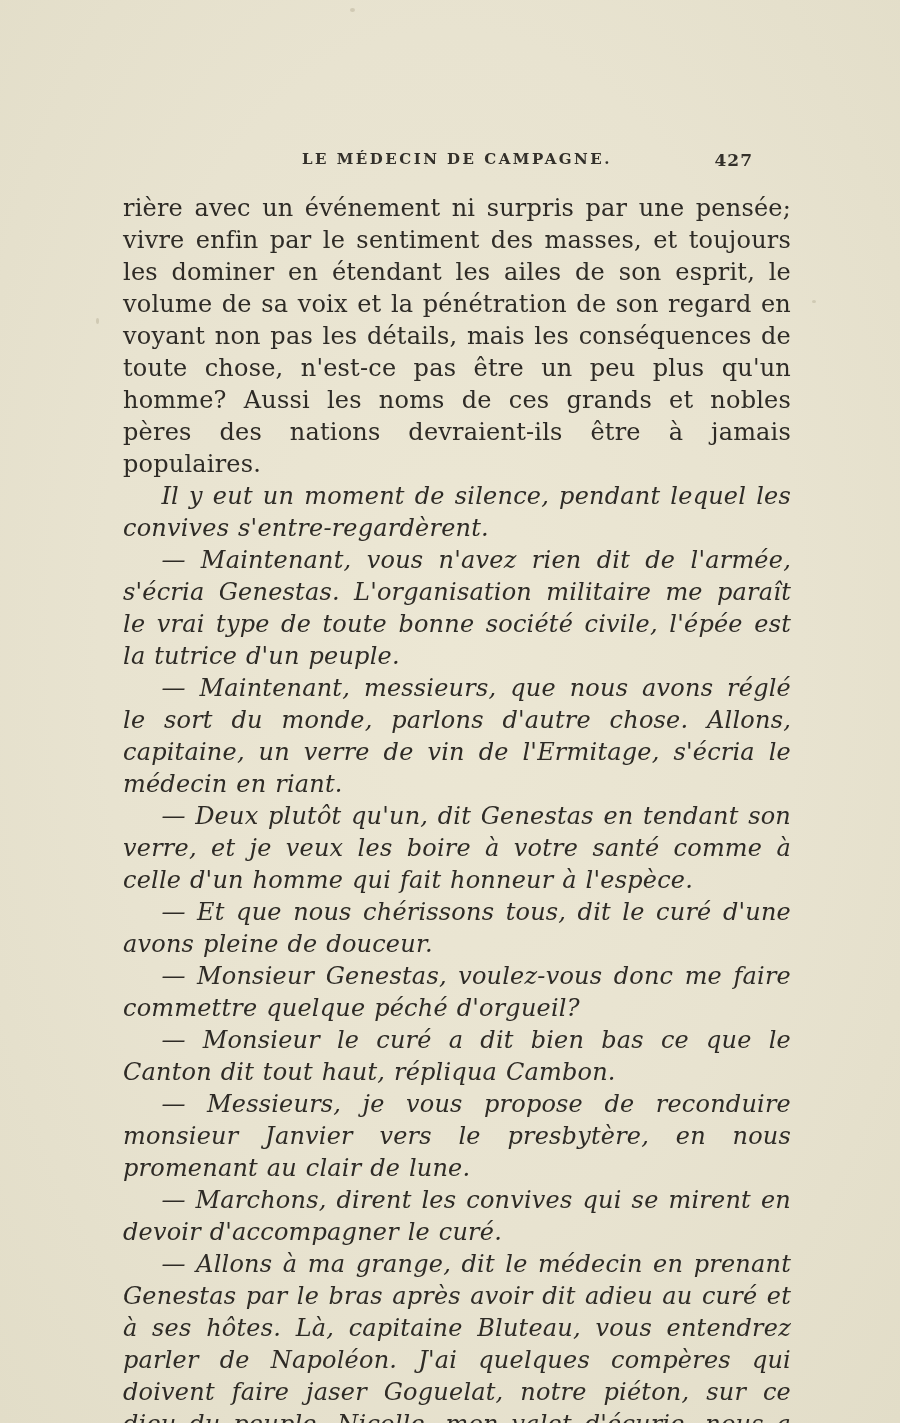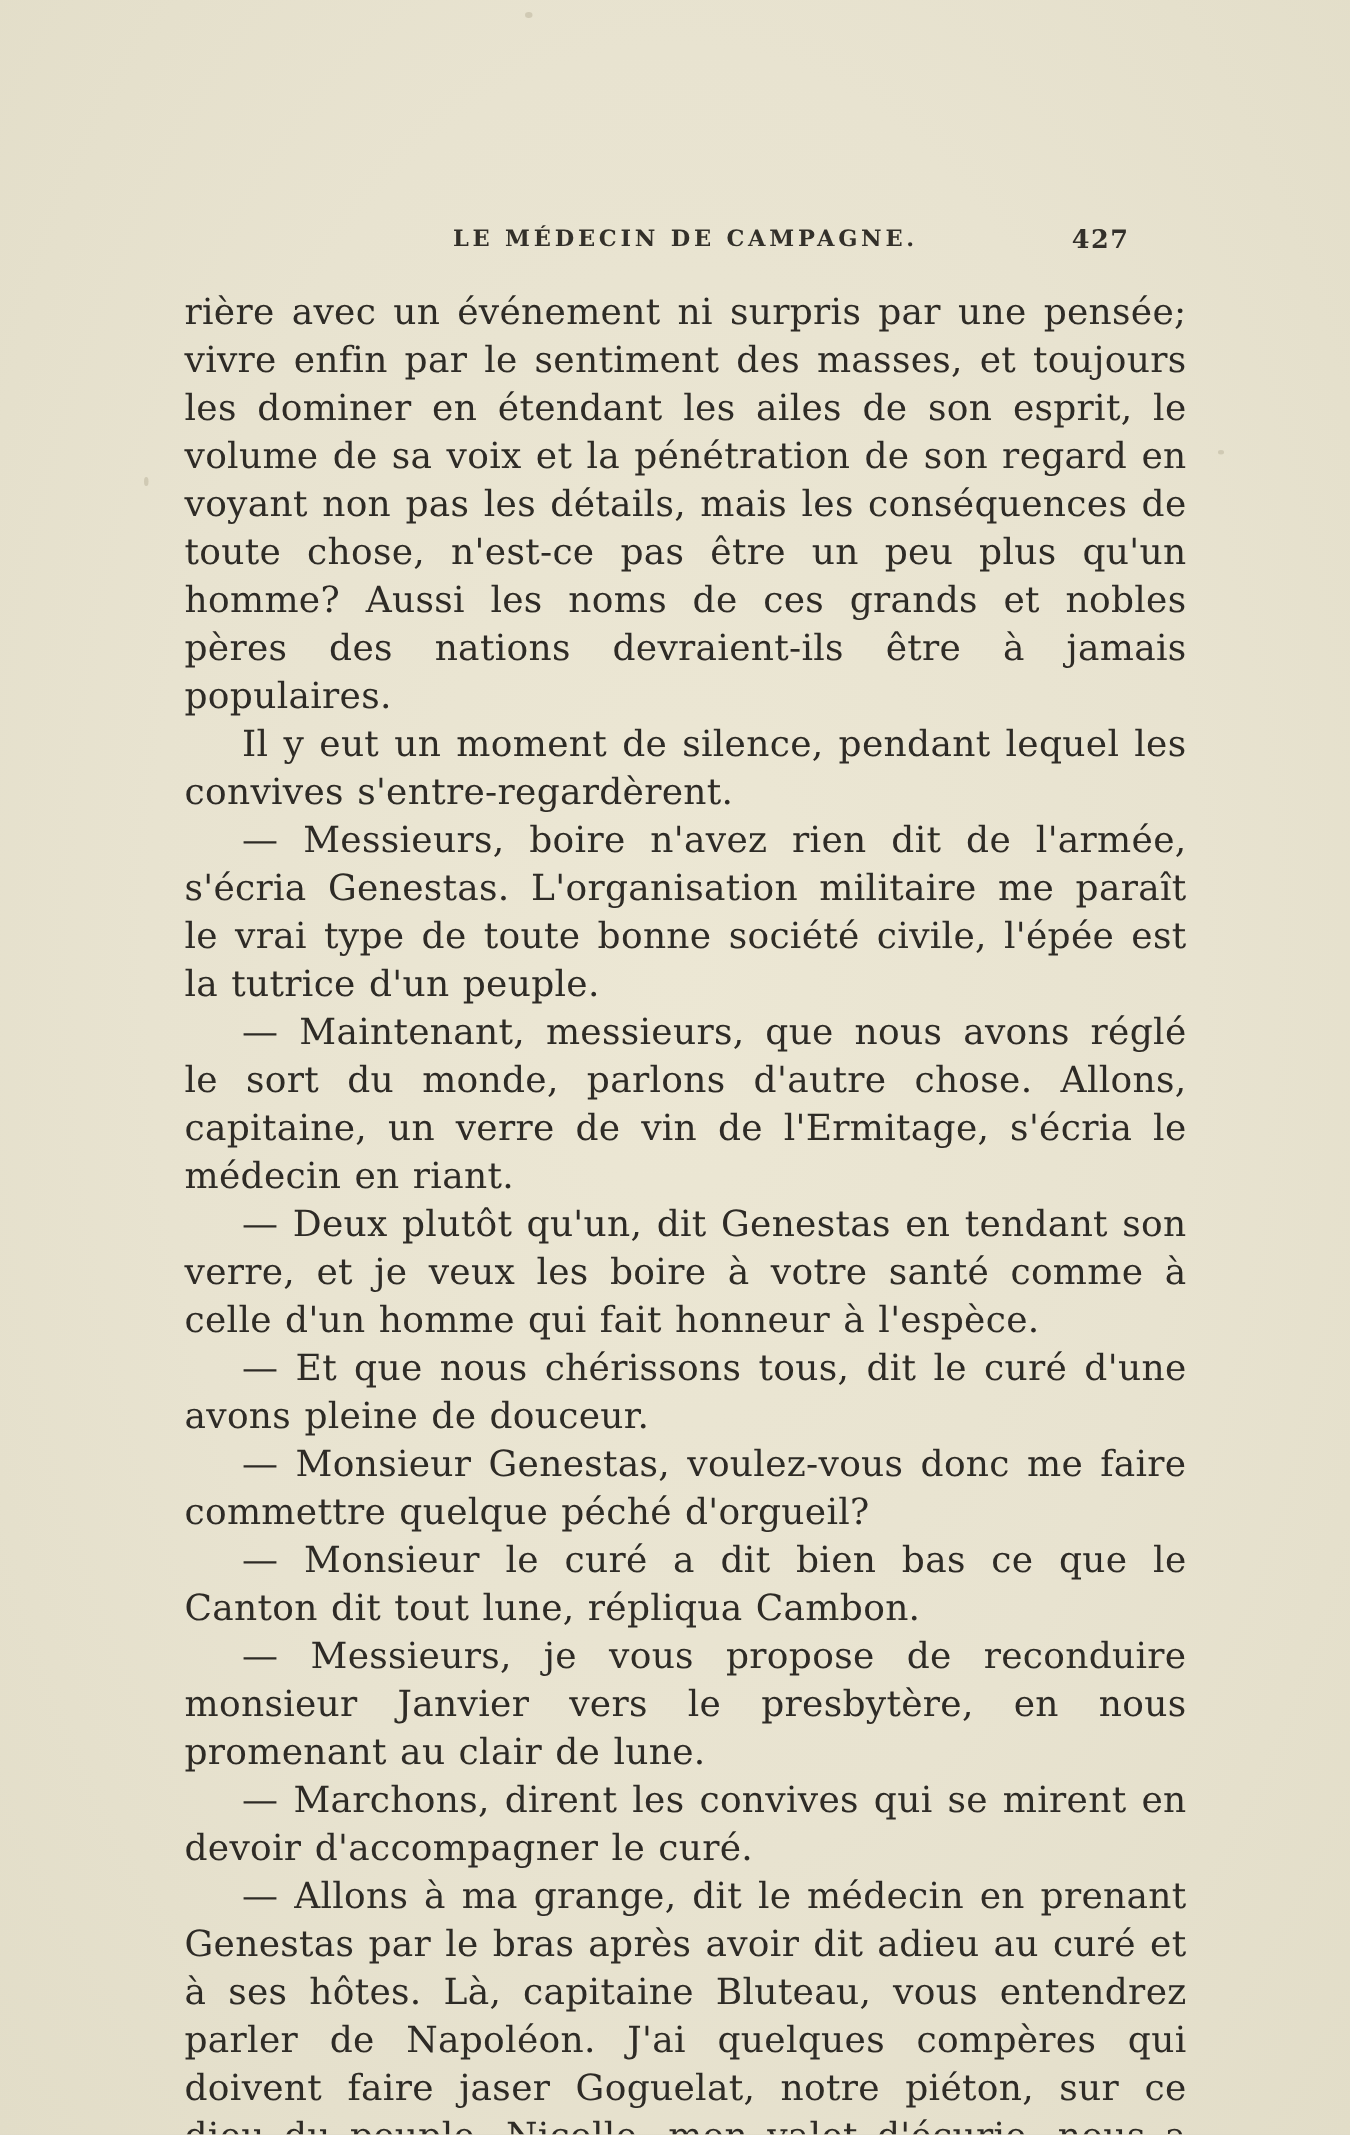--- a/index.html
+++ b/index.html
@@ -52,20 +52,21 @@
   .page-body p {
     margin: 0;
     font-size: 24px;
     line-height: 32px;
     text-align: justify;
     letter-spacing: 0.2px;
     word-spacing: 1px;
   }
   .page-body p.indent {
     text-indent: 1.6em;
+    font-style: italic;
   }
   
   .speck {
     position: absolute;
     border-radius: 50%;
     background: #b9b29a;
     opacity: 0.5;
   }
 </style>
 </head>
@@ -77,26 +78,26 @@
 
     <div class="running-header">
       <div class="running-title">LE MÉDECIN DE CAMPAGNE.</div>
       <div class="page-number">427</div>
     </div>
 
     <div class="page-body">
 
     <p class="">rière avec un événement ni surpris par une pensée; vivre enfin par le sentiment des masses, et toujours les dominer en étendant les ailes de son esprit, le volume de sa voix et la pénétration de son regard en voyant non pas les détails, mais les conséquences de toute chose, n'est-ce pas être un peu plus qu'un homme? Aussi les noms de ces grands et nobles pères des nations devraient-ils être à jamais populaires.</p>
         <p class="indent">Il y eut un moment de silence, pendant lequel les convives s'entre-regardèrent.</p>
-        <p class="indent">— Messieurs, boire n'avez rien dit de l'armée, s'écria Genestas. L'organisation militaire me paraît le vrai type de toute bonne société civile, l'épée est la tutrice d'un peuple.</p>
+        <p class="indent">— Maintenant, vous n'avez rien dit de l'armée, s'écria Genestas. L'organisation militaire me paraît le vrai type de toute bonne société civile, l'épée est la tutrice d'un peuple.</p>
         <p class="indent">— Maintenant, messieurs, que nous avons réglé le sort du monde, parlons d'autre chose. Allons, capitaine, un verre de vin de l'Ermitage, s'écria le médecin en riant.</p>
         <p class="indent">— Deux plutôt qu'un, dit Genestas en tendant son verre, et je veux les boire à votre santé comme à celle d'un homme qui fait honneur à l'espèce.</p>
         <p class="indent">— Et que nous chérissons tous, dit le curé d'une avons pleine de douceur.</p>
         <p class="indent">— Monsieur Genestas, voulez-vous donc me faire commettre quelque péché d'orgueil?</p>
-        <p class="indent">— Monsieur le curé a dit bien bas ce que le Canton dit tout lune, répliqua Cambon.</p>
+        <p class="indent">— Monsieur le curé a dit bien bas ce que le Canton dit tout haut, répliqua Cambon.</p>
         <p class="indent">— Messieurs, je vous propose de reconduire monsieur Janvier vers le presbytère, en nous promenant au clair de lune.</p>
         <p class="indent">— Marchons, dirent les convives qui se mirent en devoir d'accompagner le curé.</p>
         <p class="indent">— Allons à ma grange, dit le médecin en prenant Genestas par le bras après avoir dit adieu au curé et à ses hôtes. Là, capitaine Bluteau, vous entendrez parler de Napoléon. J'ai quelques compères qui doivent faire jaser Goguelat, notre piéton, sur ce dieu du peuple. Nicolle, mon valet d'écurie, nous a dressé une échelle pour monter par une lucarne en haut du foin, à une place d'où nous verrons toute la scène. Croyez-moi, venez, une veillée a son prix. Ce n'est pas la première fois que je me serai mis dans le foin pour</p>
       </div>
 
   </div>
 
   <div class="speck" style="left:350px; top:8px; width:5px; height:4px;"></div>
   <div class="speck" style="left:96px; top:318px; width:3px; height:6px;"></div>
   <div class="speck" style="left:812px; top:300px; width:4px; height:3px;"></div>

